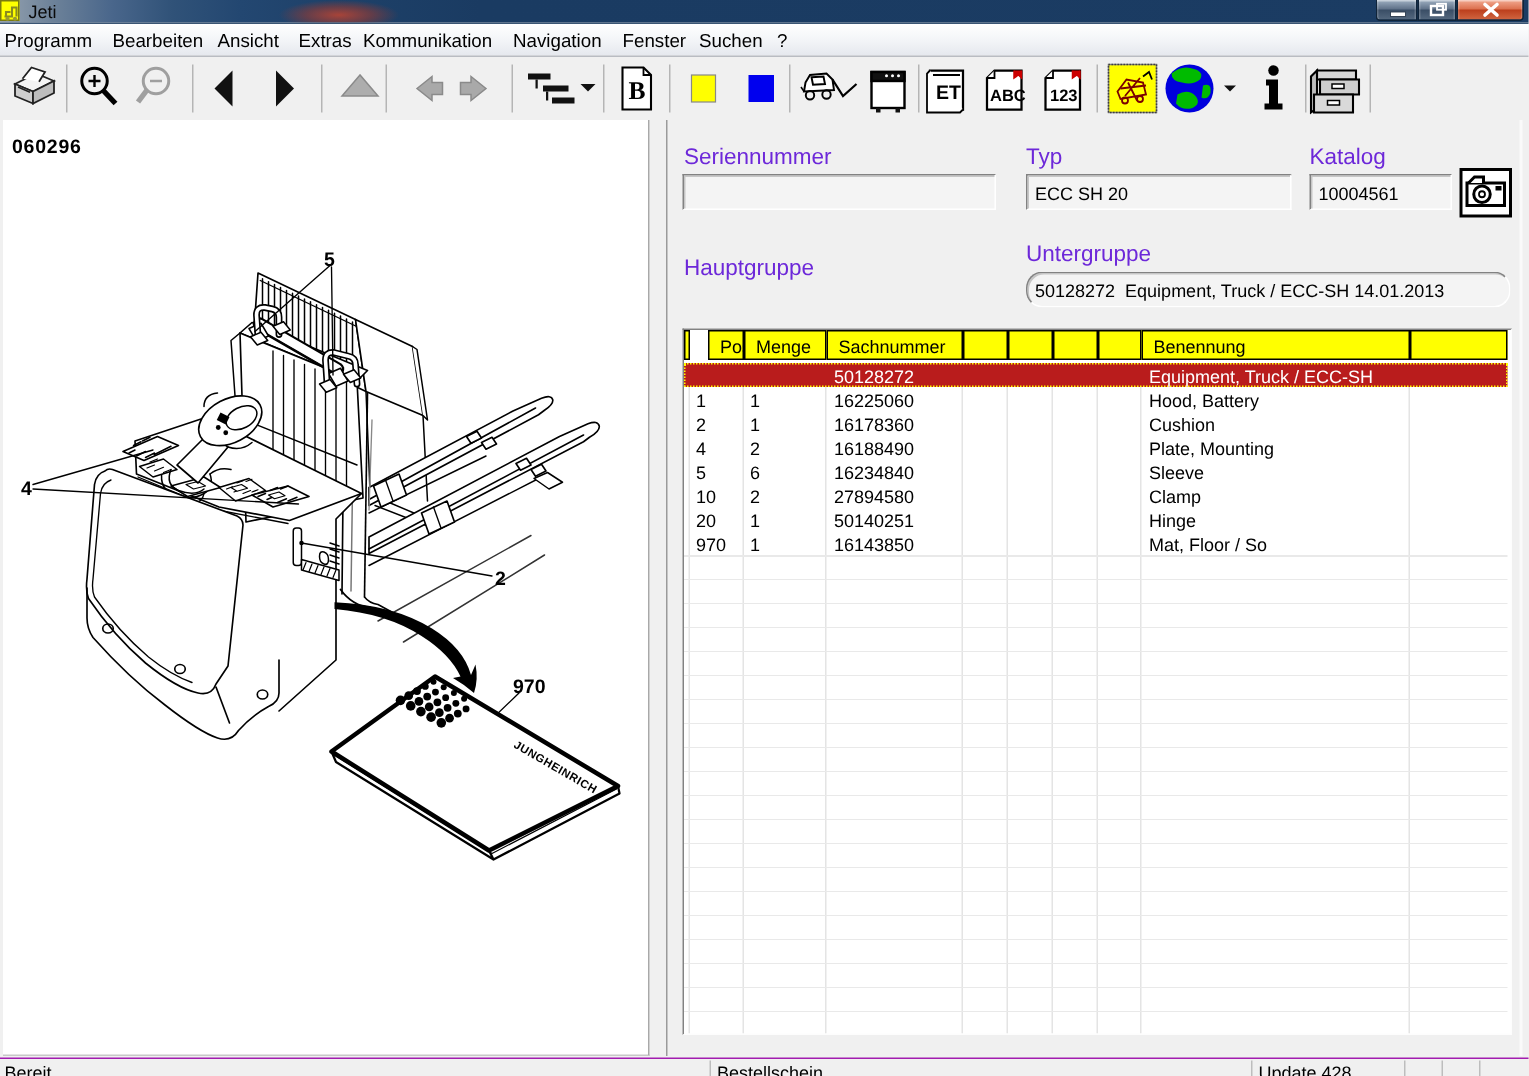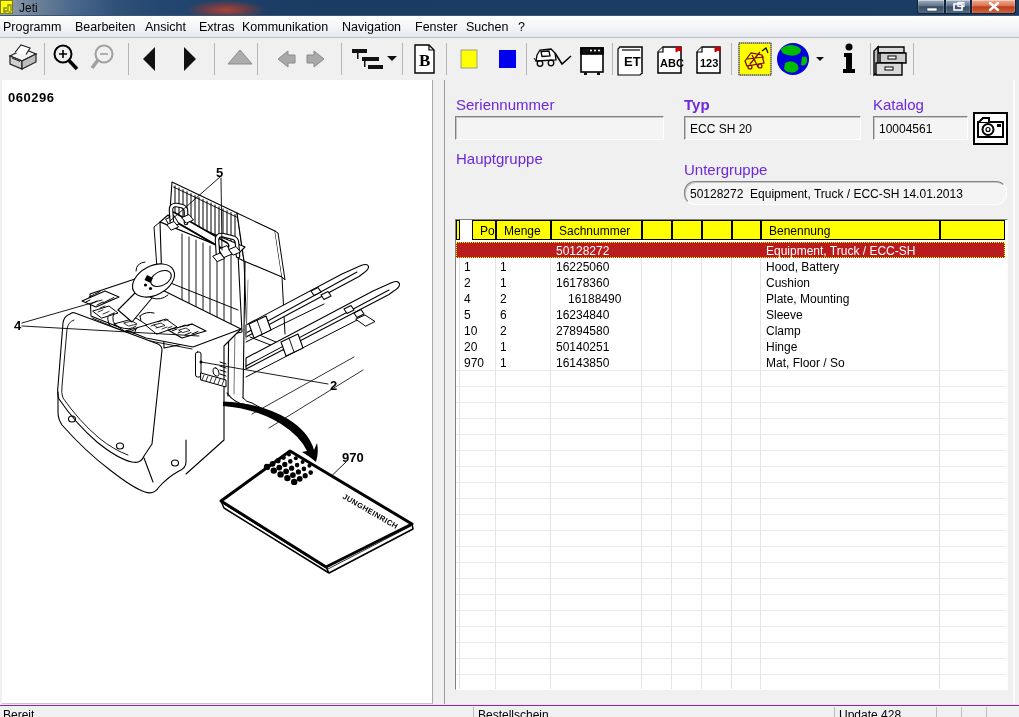--- a/index.html
+++ b/index.html
@@ -401,35 +401,35 @@
       <circle cx="278.6" cy="474.4" r="3.2"></circle>
       <circle cx="285.4" cy="478.1" r="3.2"></circle>
       <circle cx="292.2" cy="481.9" r="3.2"></circle>
     </g>
     <text x="340" y="498" font-size="7.6" font-weight="bold" fill="#000" stroke="none" transform="rotate(30 340 498)" font-family="Liberation Sans" letter-spacing="0.4">JUNGHEINRICH</text>
   </svg>
   </div>
   <div id="rightedge"></div>
   <div id="rightpanel"></div>
   <div class="lbl" style="left:456px;top:96px;">Seriennummer</div>
-  <div class="lbl" style="left:684px;top:96px;font-weight:bold;">Typ</div>
+  <div class="lbl" style="left:684px;top:96px;">Typ</div>
   <div class="lbl" style="left:873px;top:96px;">Katalog</div>
   <div class="fld" style="left:455px;top:116px;width:209px;"></div>
   <div class="fld" style="left:684px;top:116px;width:177px;">ECC SH 20</div>
   <div class="fld" style="left:873px;top:116px;width:95px;">10004561</div>
   <div id="cambtn" style="position:absolute;left:973px;top:112px;width:35px;height:33px;background:#fff;border:2px solid #000;box-shadow:0 0 0 1px #fff inset;">
     <svg width="31" height="29" viewBox="0 0 31 29">
       <rect x="3" y="8" width="25" height="15" fill="#fff" stroke="#000" stroke-width="2"></rect>
       <path d="M4 8 L8 4 L14 4 L14 8" fill="#fff" stroke="#000" stroke-width="2"></path>
       <circle cx="13" cy="15.5" r="5.5" fill="#fff" stroke="#000" stroke-width="2"></circle>
       <circle cx="13" cy="15.5" r="2" fill="none" stroke="#000" stroke-width="1.2"></circle>
       <rect x="22" y="10" width="4" height="3" fill="#000"></rect>
     </svg>
   </div>
-  <div class="lbl" style="left:456px;top:150px;">Hauptgruppe</div>
+  <div class="lbl" style="left:456px;top:170px;">Hauptgruppe</div>
   <div class="lbl" style="left:684px;top:161px;">Untergruppe</div>
   <div class="fld" style="left:684px;top:181px;width:323px;border-radius:11px;">50128272&nbsp; Equipment, Truck / ECC-SH 14.01.2013</div>
   <div id="tbl"></div>
   <div id="tblc">
     <div class="hdr" style="left:0;width:4px;padding:0;"></div>
     <div class="hdr" style="left:16px;width:24px;">Pos</div>
     <div class="hdr" style="left:40px;width:55px;">Menge</div>
     <div class="hdr" style="left:95px;width:91px;">Sachnummer</div>
     <div class="hdr" style="left:186px;width:30px;"></div>
     <div class="hdr" style="left:216px;width:30px;"></div>
@@ -461,21 +461,21 @@
       </div>
     <div class="trow" style="top:54px">
         <span class="tc" style="left:8px">2</span>
         <span class="tc" style="left:44px">1</span>
         <span class="tc" style="left:100px">16178360</span>
         <span class="tc" style="left:310px">Cushion</span>
       </div>
     <div class="trow" style="top:70px">
         <span class="tc" style="left:8px">4</span>
         <span class="tc" style="left:44px">2</span>
-        <span class="tc" style="left:112px">16188490</span>
+        <span class="tc" style="left:100px">16188490</span>
         <span class="tc" style="left:310px">Plate, Mounting</span>
       </div>
     <div class="trow" style="top:86px">
         <span class="tc" style="left:8px">5</span>
         <span class="tc" style="left:44px">6</span>
         <span class="tc" style="left:100px">16234840</span>
         <span class="tc" style="left:310px">Sleeve</span>
       </div>
     <div class="trow" style="top:102px">
         <span class="tc" style="left:8px">10</span>

